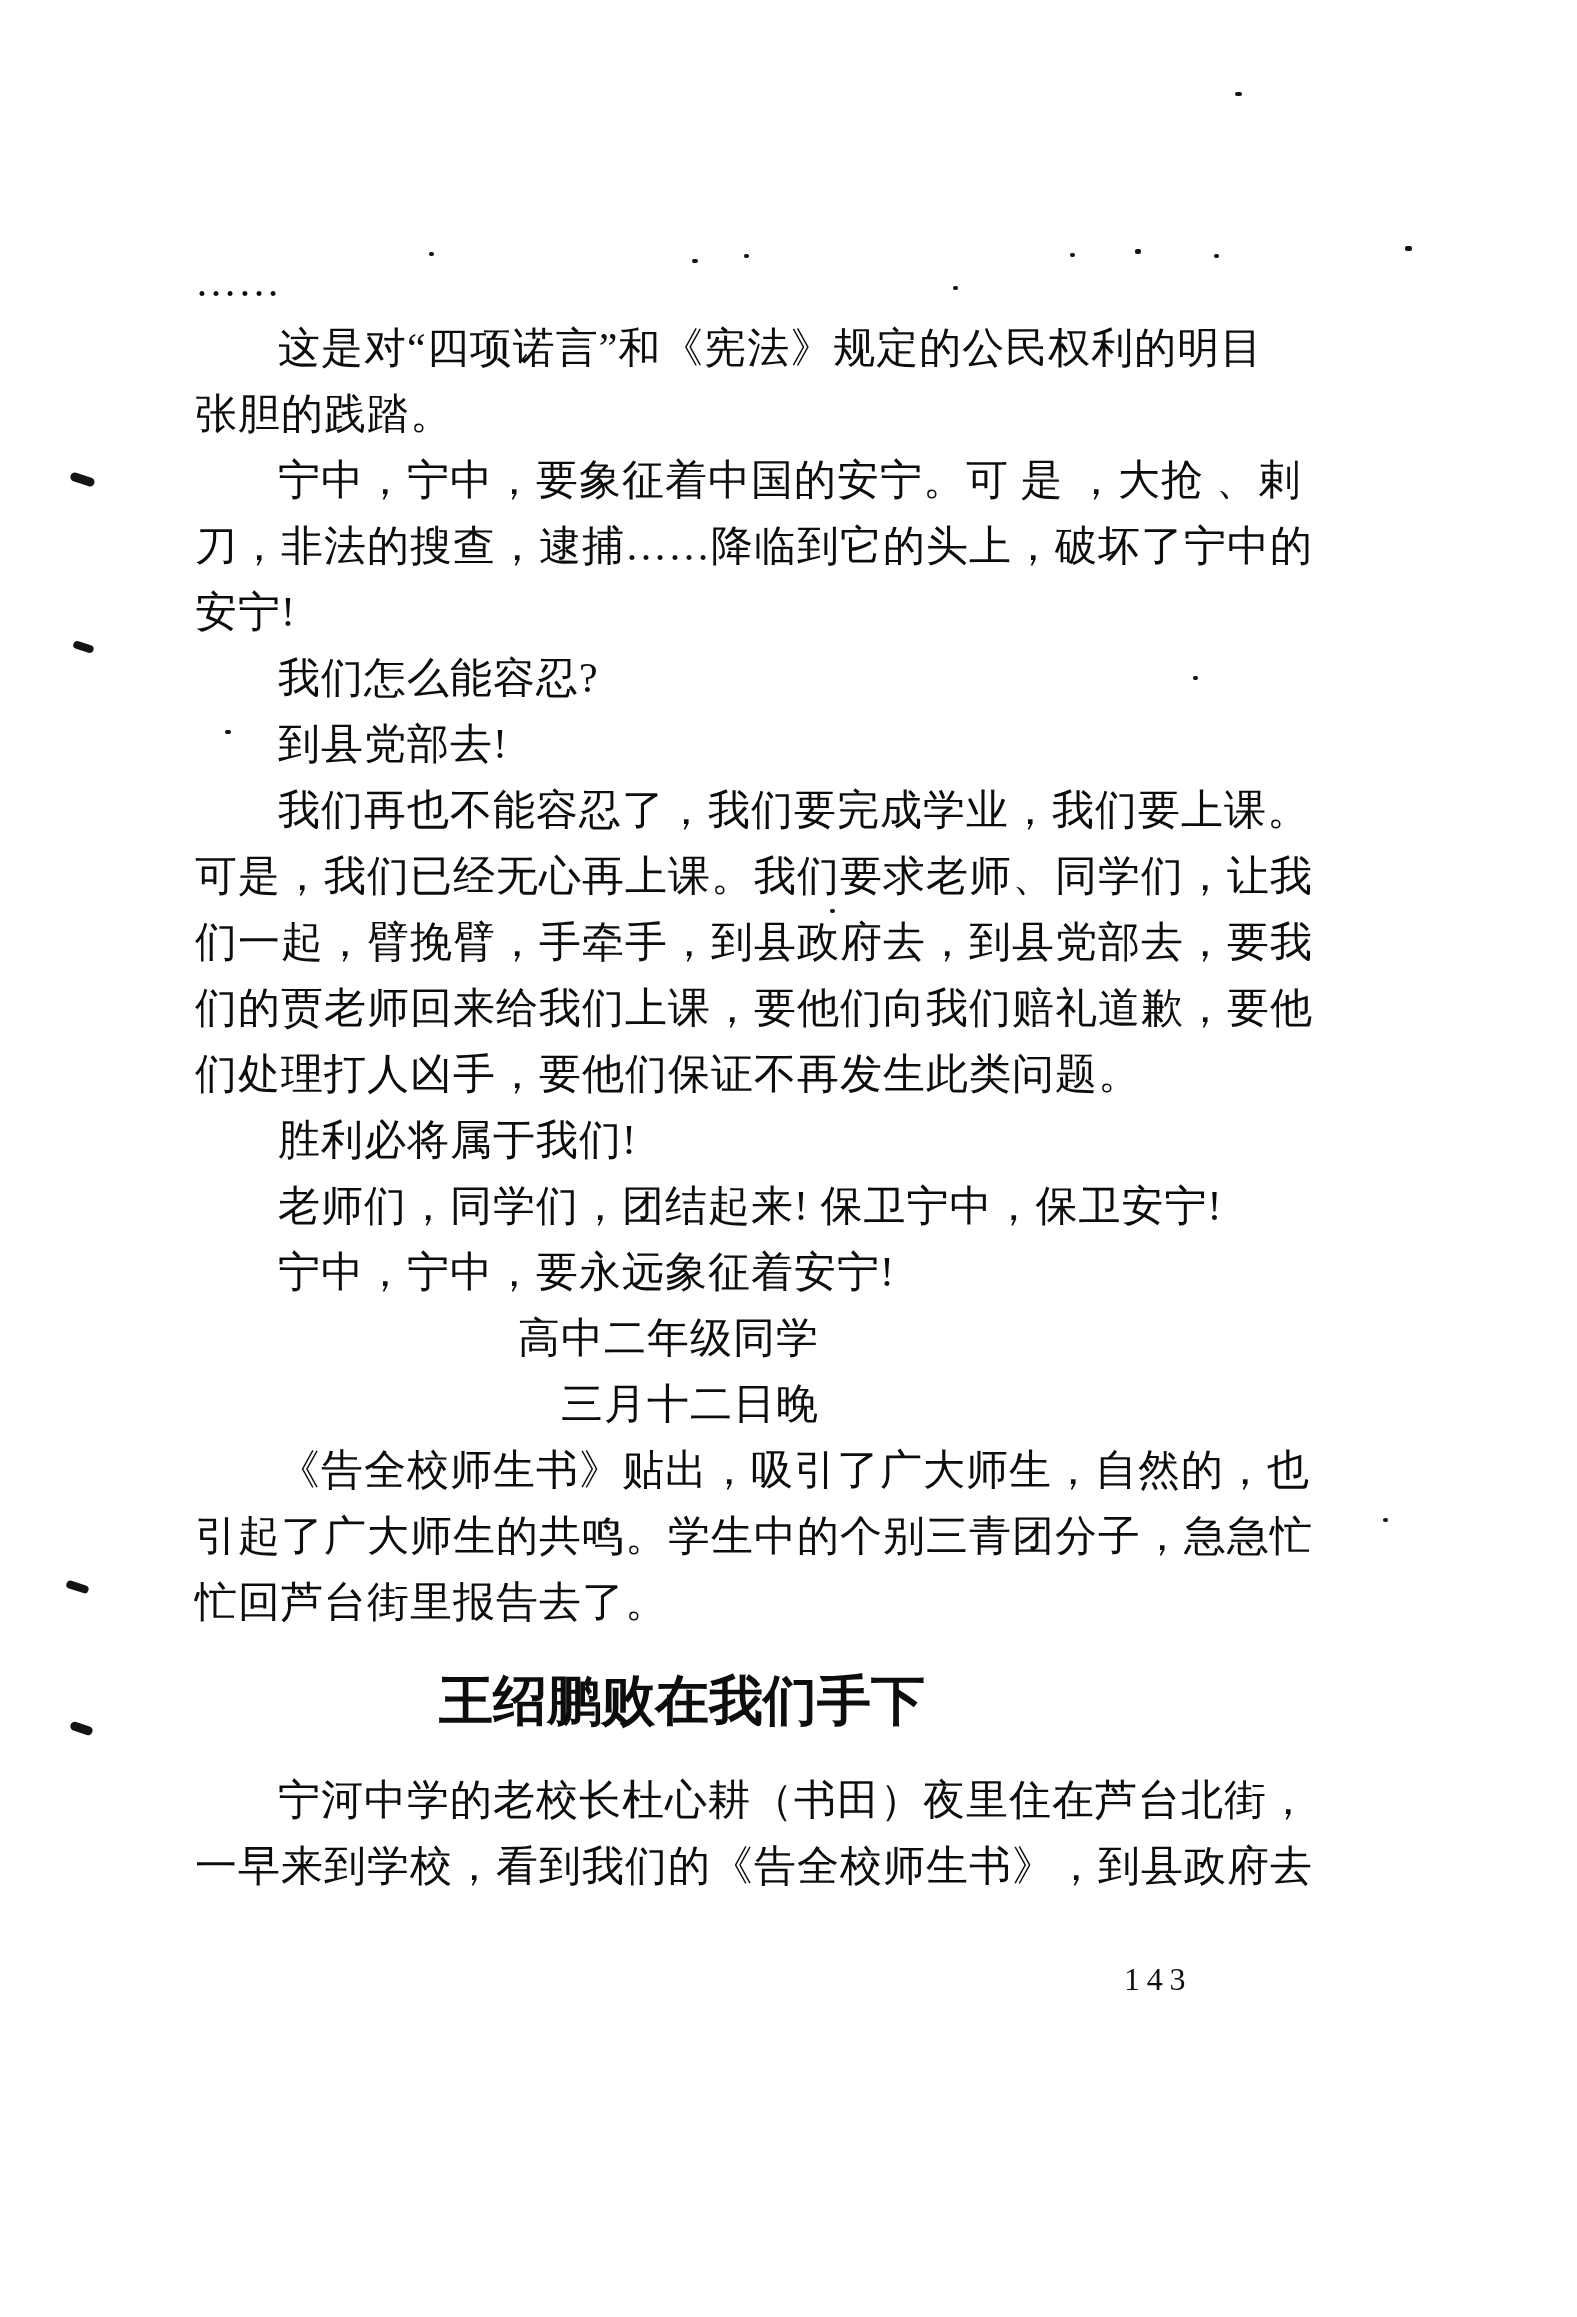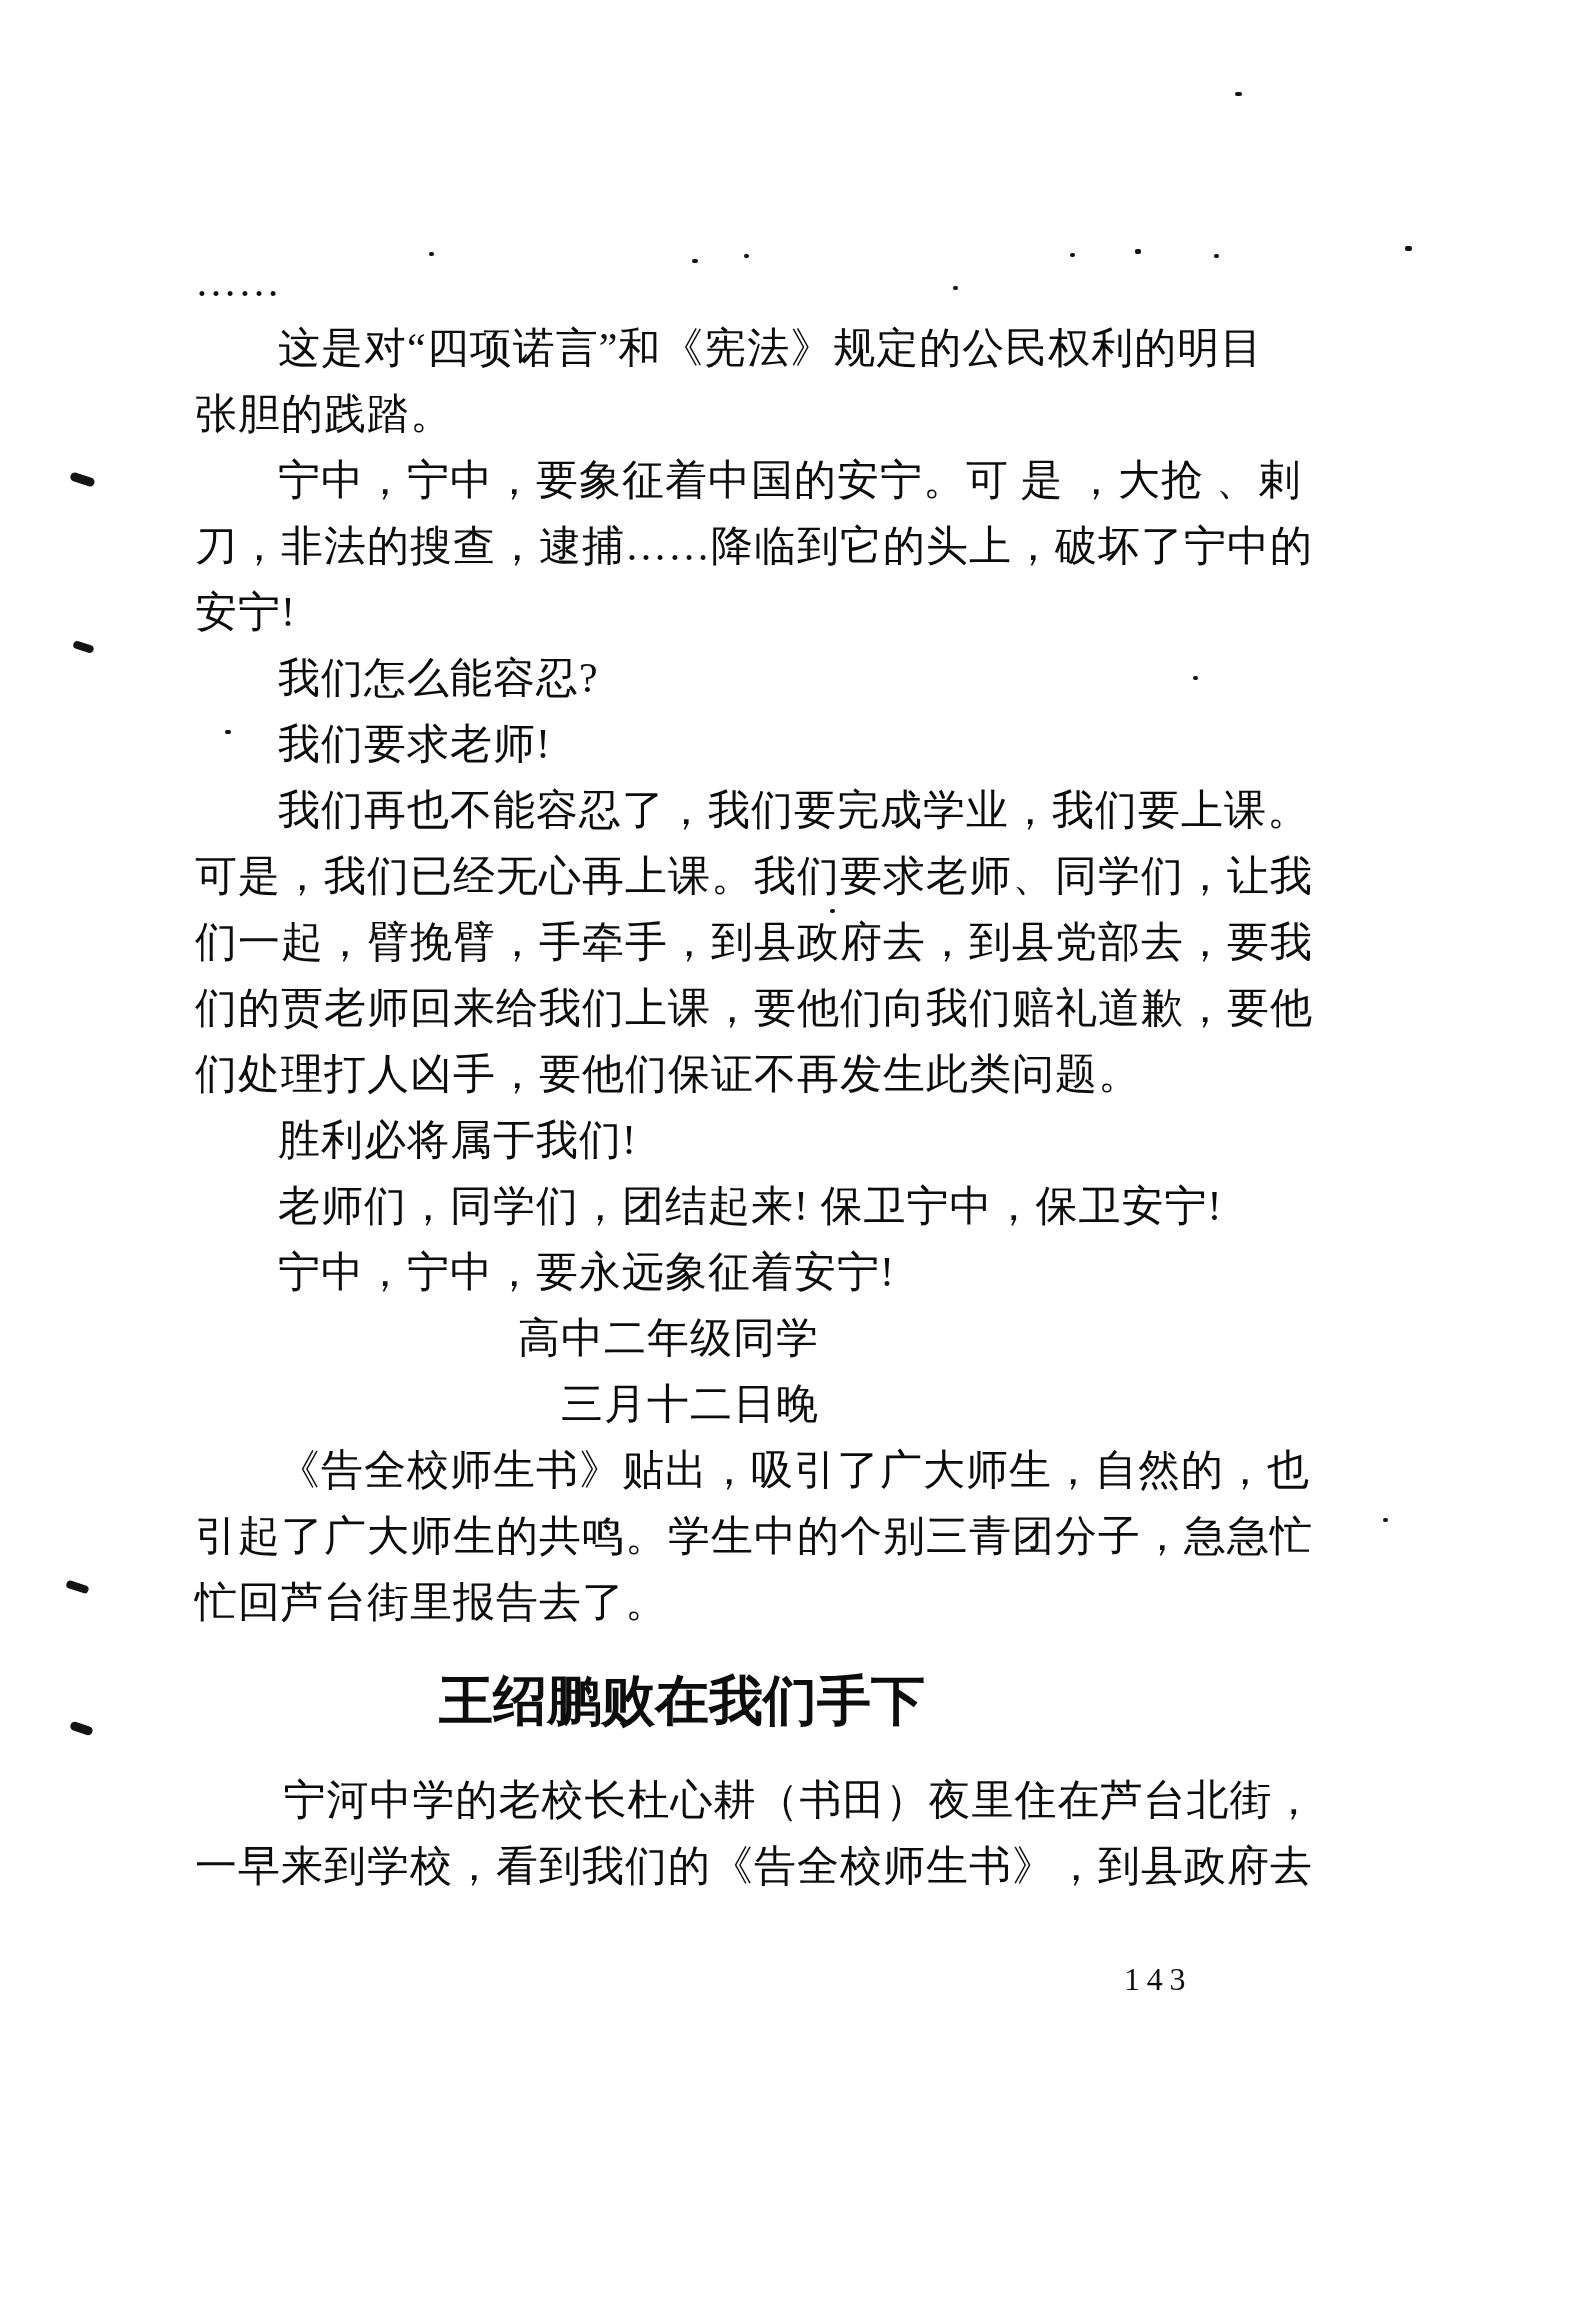--- a/index.html
+++ b/index.html
@@ -25,21 +25,21 @@
   .sig { text-align:center; }
   .sig-grade { padding-right:179px; }
   .sig-date  { padding-right:136px; }
   .heading {
     font-weight:bold;
     padding-left:244px;
     margin-top:33px;
     font-size:54px;
     letter-spacing:0;
   }
-  .after-heading { margin-top:33px;text-align:center; }
+  .after-heading { margin-top:33px; }
   .page-number {
     position:absolute;
     left:1124px; top:1946px;
     font-size:32px;
     letter-spacing:6.8px;
     line-height:66px;
   }
   
   .speck { position:absolute; background:#141414; border-radius:1.9px; }
   .mark  { position:absolute; background:#141414; border-radius:4.8px; transform:rotate(18deg); }
@@ -50,21 +50,21 @@
 <div class="page">
 
   <div class="text-block">
     <div class="line">……</div>
     <div class="line indent">这是对“四项诺言”和《宪法》规定的公民权利的明目</div>
     <div class="line">张胆的践踏。</div>
     <div class="line indent">宁中，宁中，要象征着中国的安宁。可 是 ，大抢 、剌</div>
     <div class="line">刀，非法的搜查，逮捕……降临到它的头上，破坏了宁中的</div>
     <div class="line">安宁!</div>
     <div class="line indent">我们怎么能容忍?</div>
-    <div class="line indent">我们要求老师!</div>
+    <div class="line indent">到县党部去!</div>
     <div class="line indent">我们再也不能容忍了，我们要完成学业，我们要上课。</div>
     <div class="line">可是，我们已经无心再上课。我们要求老师、同学们，让我</div>
     <div class="line">们一起，臂挽臂，手牵手，到县政府去，到县党部去，要我</div>
     <div class="line">们的贾老师回来给我们上课，要他们向我们赔礼道歉，要他</div>
     <div class="line">们处理打人凶手，要他们保证不再发生此类问题。</div>
     <div class="line indent">胜利必将属于我们!</div>
     <div class="line indent">老师们，同学们，团结起来! 保卫宁中，保卫安宁!</div>
     <div class="line indent">宁中，宁中，要永远象征着安宁!</div>
     <div class="line sig sig-grade">高中二年级同学</div>
     <div class="line sig sig-date">三月十二日晚</div>

